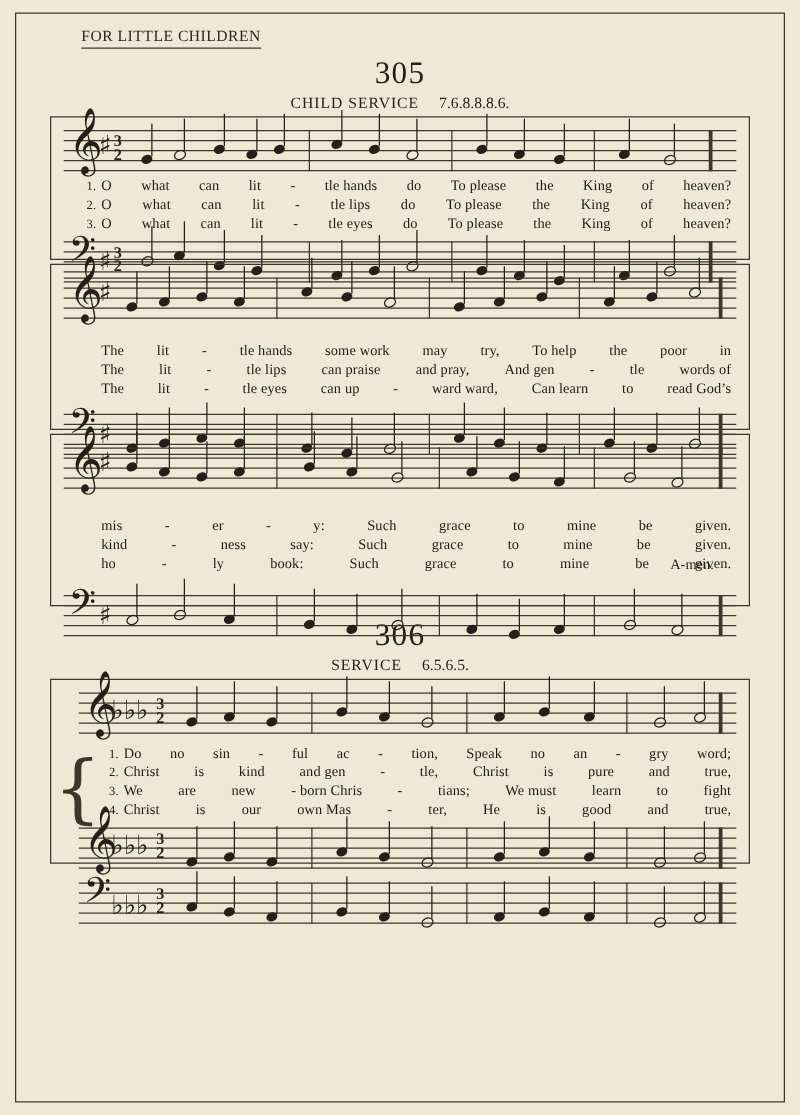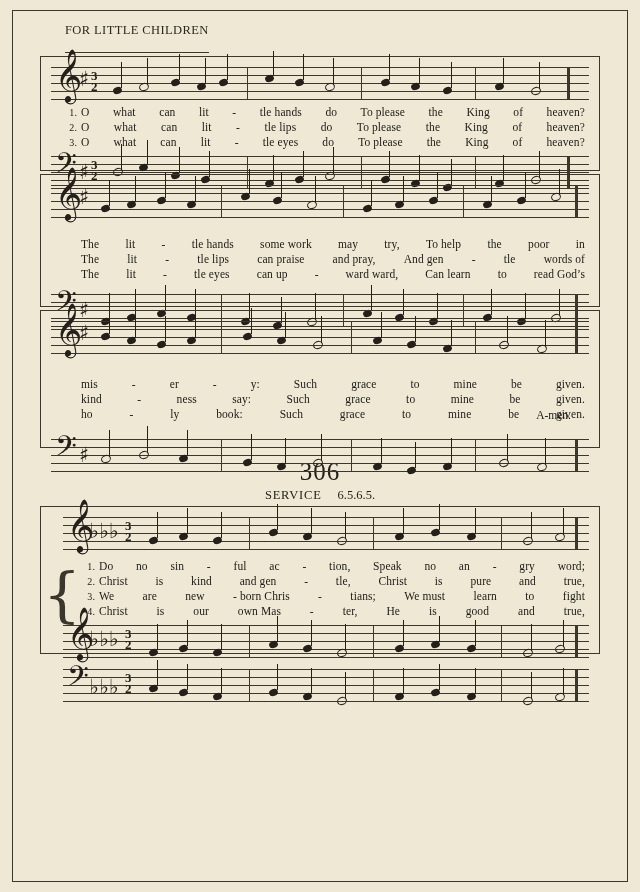--- a/index.html
+++ b/index.html
@@ -38,21 +38,21 @@
     width: 560px;
     height: 856px;
   }
 
   .running-head {
     font-variant: small-caps;
     font-size: 12.5px;
     letter-spacing: 0.4px;
     border-bottom: 1.3px solid #3b372c;
     display: inline-block;
-    padding-bottom: 14px;
+    padding-bottom: 1px;
     margin-left: 25px;
     color: #2b2821;
   }
 
   .hymn-number {
     text-align: center;
     font-size: 25px;
     letter-spacing: 1px;
     margin-top: 6px;
     color: #211f1a;
@@ -221,20 +221,24 @@
 </head>
 <body>
 
 <div class="page">
   <div class="page-frame"></div>
   <div class="content">
 
     <div class="running-head">FOR LITTLE CHILDREN</div>
 
     
+    <div class="hymn-number">305</div>
+    <div class="tune-line">
+      <span>CHILD SERVICE</span><span class="meter">7.6.8.8.8.6.</span>
+    </div>
 
     
     <div class="system" style="height:115px">
 
       <div class="staff">
         <div class="line"></div>
           <div class="line"></div>
           <div class="line"></div>
           <div class="line"></div>
           <div class="line"></div>

